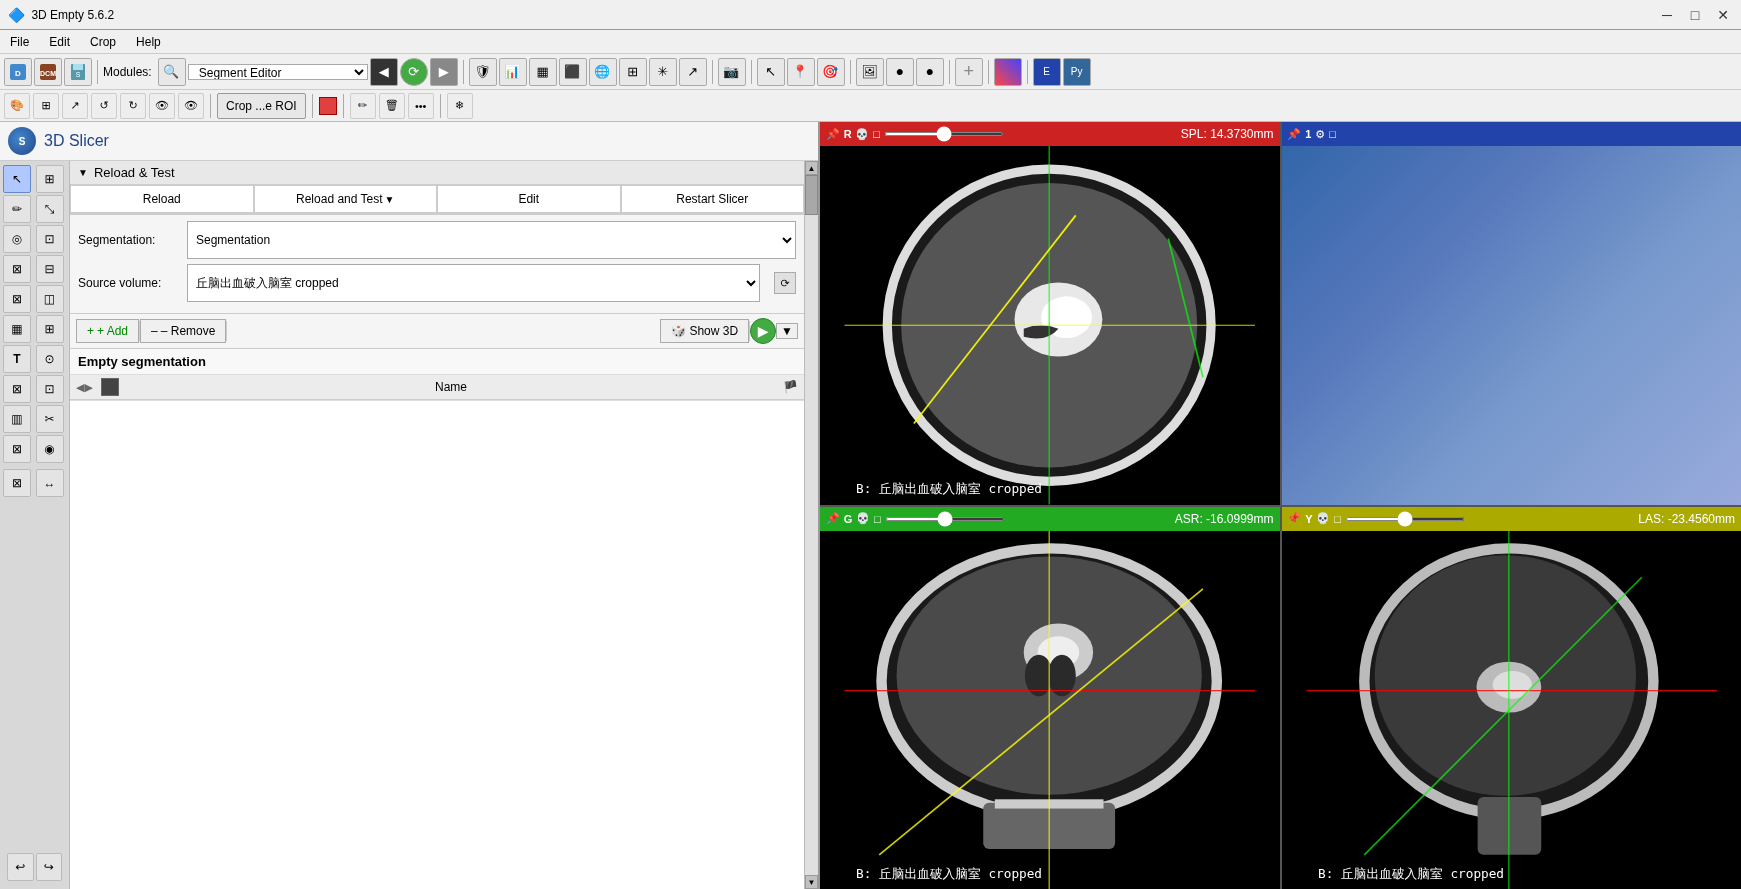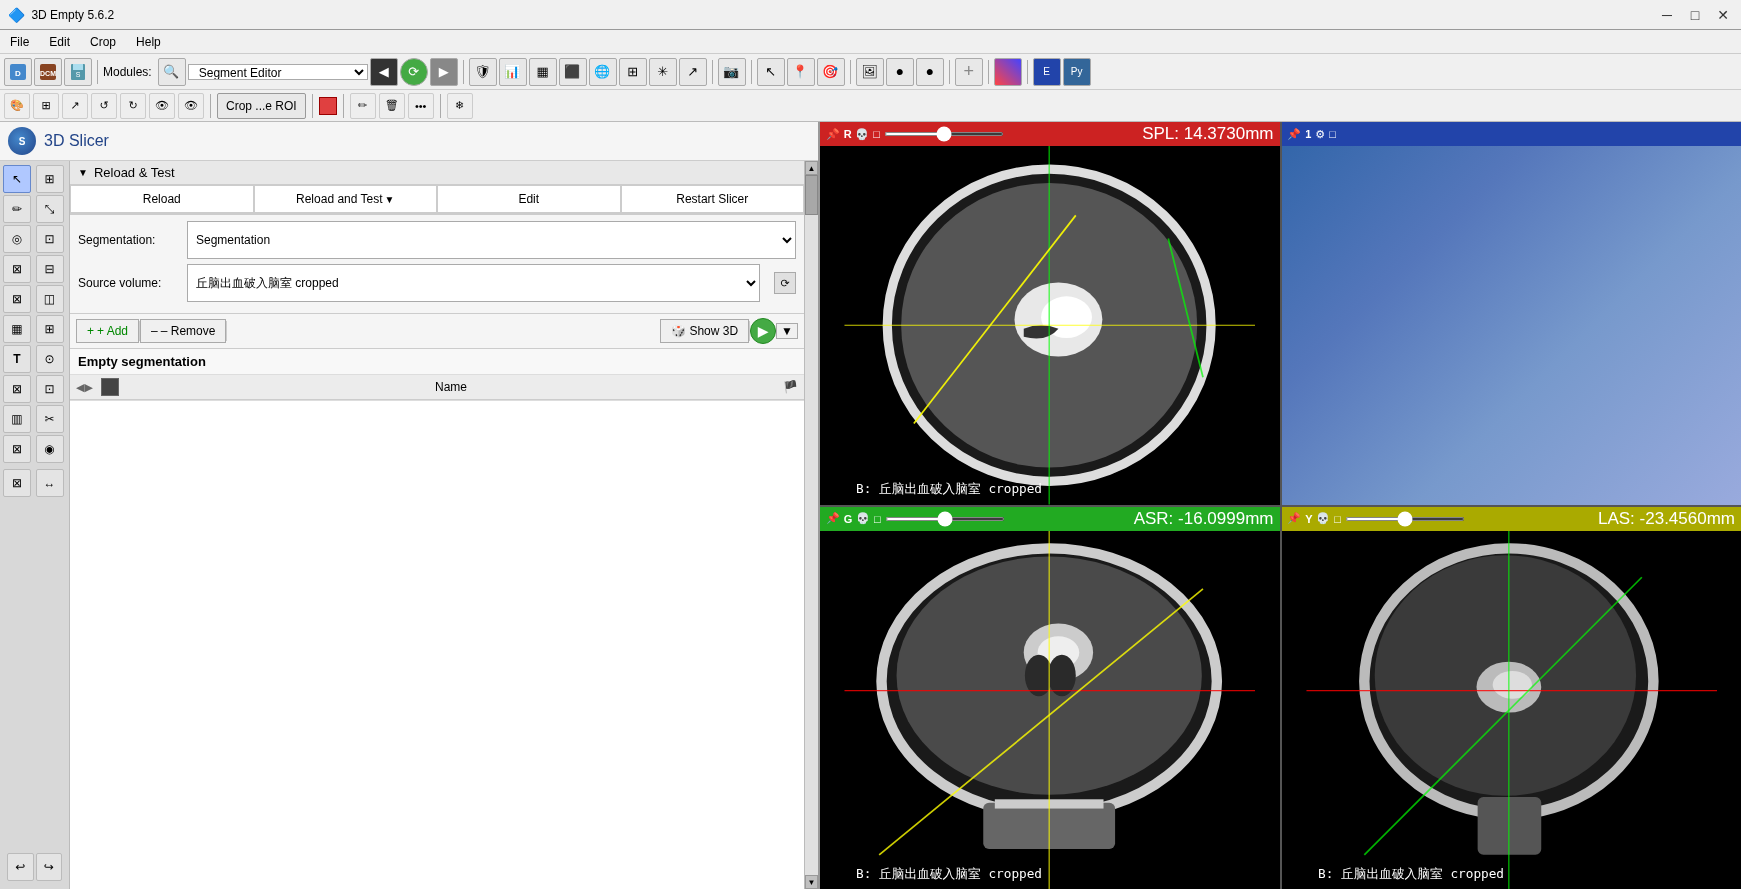--- a/index.html
+++ b/index.html
@@ -211,21 +211,21 @@
       color: white;
     }
     .vp-r { background: #cc2222; }
     .vp-g { background: #22aa22; }
     .vp-y { background: #aaaa00; }
     .vp-1 { background: #2244aa; }
 
     .vp-icon { font-size: 11px; cursor: pointer; }
     .vp-label { font-weight: bold; }
     .vp-slider { flex: 1; max-width: 120px; height: 4px; accent-color: white; }
-    .vp-coord { margin-left: auto; font-size: 17px; }
+    .vp-coord { margin-left: auto; font-size: 12px; }
 
     
     .ct-scan-area {
       position: absolute;
       top: 24px; left: 0; right: 0; bottom: 0;
       background: black;
     }
 
     
     .tool-grid {

